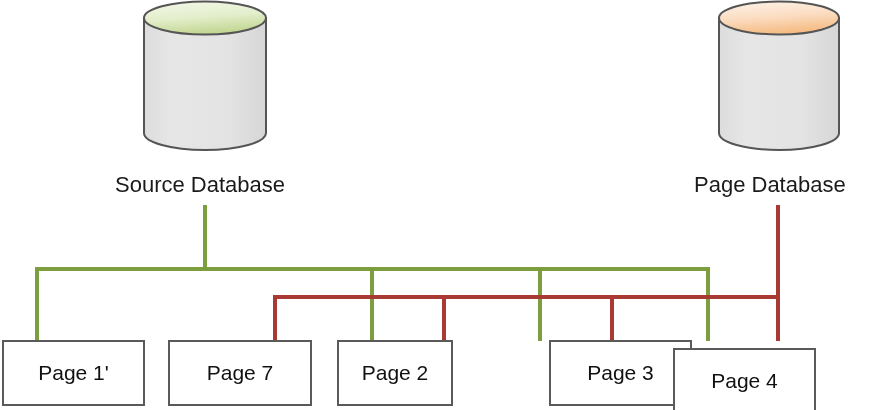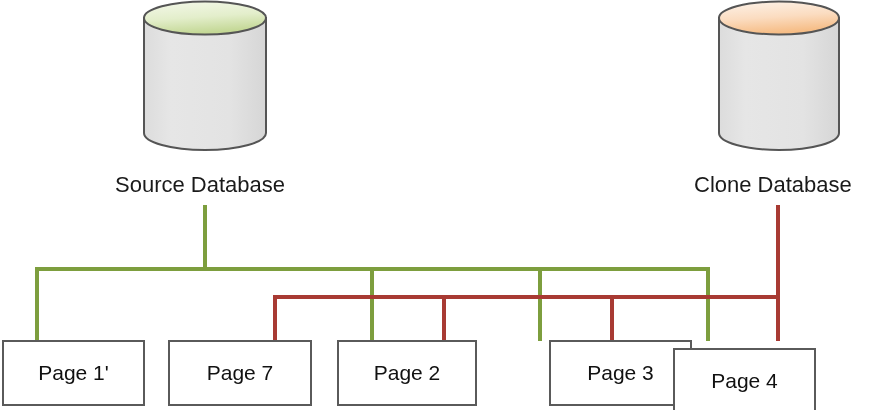--- a/index.html
+++ b/index.html
@@ -113,30 +113,30 @@
         <stop offset="22%" stop-color="#e6e6e6"></stop>
         <stop offset="70%" stop-color="#e3e3e3"></stop>
         <stop offset="100%" stop-color="#d6d6d6"></stop>
       </linearGradient>
     </defs>
     <path d="M3,18 L3,133 A60,17 0 0 0 123,133 L123,18 Z" fill="url(#clnBody)" stroke="#555555" stroke-width="2"></path>
     <ellipse cx="63" cy="18" rx="60" ry="16.5" fill="url(#clnTop)" stroke="#555555" stroke-width="2"></ellipse>
   </svg>
 
   <div class="db-label" id="source-db-label">Source Database</div>
-  <div class="db-label" id="clone-db-label">Clone Database</div>
+  <div class="db-label" id="clone-db-label">Page Database</div>
 
   <div id="page-boxes">
       <div class="page-box" style="left: 2px; width: 143px; top: 340px; height: 66px; border-color: rgb(90, 90, 90); background: rgb(255, 255, 255);">
         <span class="page-label">Page 1'</span>
       </div>
       <div class="page-box" style="left: 168px; width: 144px; top: 340px; height: 66px; border-color: rgb(90, 90, 90); background: rgb(255, 255, 255);">
         <span class="page-label">Page 7</span>
       </div>
-      <div class="page-box" style="left: 337px; width: 140px; top: 340px; height: 66px; border-color: rgb(90, 90, 90); background: rgb(255, 255, 255);">
+      <div class="page-box" style="left: 337px; width: 116px; top: 340px; height: 66px; border-color: rgb(90, 90, 90); background: rgb(255, 255, 255);">
         <span class="page-label">Page 2</span>
       </div>
       <div class="page-box" style="left: 505px; width: 143px; top: 340px; height: 66px; border-color: rgb(90, 90, 90); background: rgb(255, 255, 255); margin-left: 44px;">
         <span class="page-label">Page 3</span>
       </div>
       <div class="page-box" style="left: 673px; width: 143px; top: 340px; height: 66px; border-color: rgb(90, 90, 90); background: rgb(255, 255, 255); margin-top: 8px;">
         <span class="page-label">Page 4</span>
       </div>
     </div>
 

